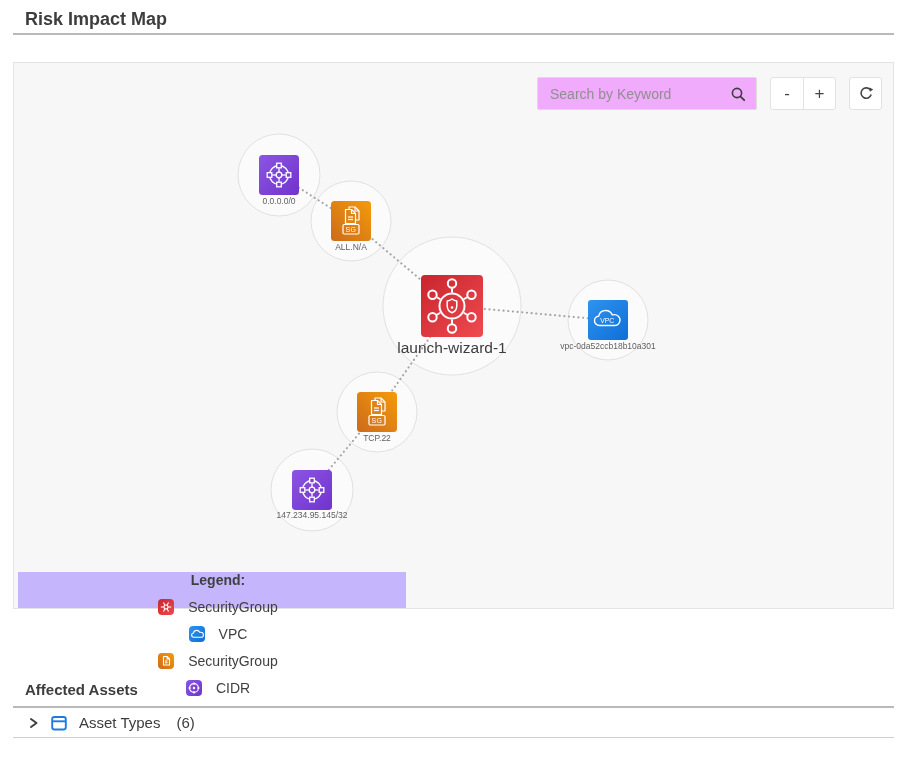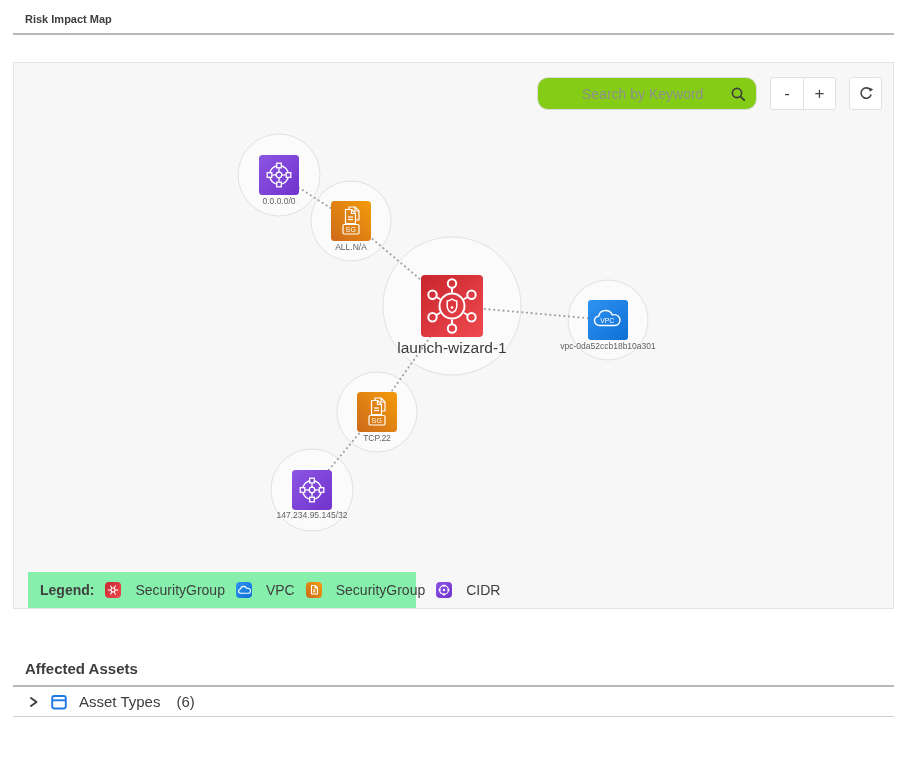--- a/index.html
+++ b/index.html
@@ -7,41 +7,41 @@
   body {
     width: 907px; height: 784px; overflow: hidden;
     background: #ffffff;
     font-family: "Liberation Sans", sans-serif;
     color: #3d3d3d;
   }
   .page { padding: 0 13px; }
 
   
   .page-header { padding: 10px 12px 0; }
-  .page-title { font-size: 11px; font-weight: 700; color: #3d3d3d; line-height: 18px; }
+  .page-title { font-size: 18px; font-weight: 700; color: #3d3d3d; line-height: 18px; }
   .header-divider { height: 2px; background: #b9b9b9; margin-top: 5px; }
 
   
   .map-panel {
     position: relative;
     margin-top: 27px;
     height: 547px;
     background: #f7f7f7;
     border: 1px solid #e3e3e3;
   }
   .graph-svg { position: absolute; left: 0; top: 0; }
   .graph-svg text { font-family: "Liberation Sans", sans-serif; }
   .node-label { fill: #5f5f5f; font-size: 8.5px; }
   .node-label-main { fill: #3c3c3c; font-size: 15.5px; }
   .node-circle { fill: #fbfbfb; stroke: #e1e1e1; stroke-width: 1; }
   .edge { stroke: #a3a3a3; stroke-width: 2.1; stroke-dasharray: 0.1 4.6; stroke-linecap: round; fill: none; }
 
   
   .map-toolbar { position: absolute; top: 14px; right: 11px; display: flex; align-items: center; gap: 13px; }
-  .search-box { position: relative; width: 220px; height: 33px; background: #84cc16; border: 1px solid #dcdcdc; border-radius: 11px; padding-left: 32px; }
+  .search-box { position: relative; width: 220px; height: 33px; background: #f0abfc; border: 1px solid #dcdcdc; border-radius: 2px; }
   .search-box input {
     width: 100%; height: 100%; border: none; outline: none; background: transparent;
     padding: 0 36px 0 12px; font-size: 14px; color: #444;
     font-family: "Liberation Sans", sans-serif;
   }
   .search-box input::placeholder { color: #8f8f8f; }
   .search-icon { position: absolute; right: 9px; top: 8px; }
   .zoom-group { display: flex; height: 33px; background: #fff; border: 1px solid #e2e2e2; border-radius: 3px; overflow: hidden; }
   .zoom-btn {
     width: 32px; height: 100%; display: flex; align-items: center; justify-content: center;
@@ -49,30 +49,30 @@
     font-family: "Liberation Sans", sans-serif; padding: 0;
   }
   .zoom-btn + .zoom-btn { border-left: 1px solid #e2e2e2; }
   .refresh-btn {
     width: 33px; height: 33px; background: #fff; border: 1px solid #e2e2e2; border-radius: 3px;
     display: flex; align-items: center; justify-content: center; cursor: pointer; padding: 0;
   }
 
   
   .legend-bar {
-    position: absolute; left: 14px; bottom: 0; width: 388px; height: 36px;
-    background: #86efac; display: flex; align-items: center;
-    padding-left: 12px; gap: 11px; font-size: 14px; color: #3f3f3f;
+    position: absolute; left: 4px; bottom: 0; width: 388px; height: 36px;
+    background: #c4b5fd; display: flex; align-items: center;
+    padding-left: 12px; gap: 11px; font-size: 14px; color: #3f3f3f; flex-direction: column;
   }
   .legend-title { font-weight: 700; }
   .legend-item { display: flex; align-items: center; gap: 14px; }
   .legend-item svg { display: block; }
 
   
-  .assets-section { margin-top: 50px; }
+  .assets-section { margin-top: 71px; }
   .assets-title { padding: 0 12px; font-size: 15px; font-weight: 700; color: #3d3d3d; line-height: 20px; }
   .assets-divider { height: 2px; background: #b9b9b9; margin-top: 6px; }
   .asset-row {
     display: flex; align-items: center; height: 30px;
     padding-left: 15px; gap: 11px;
     border-bottom: 1px solid #cfcfcf;
     font-size: 15px; color: #3d3d3d; cursor: pointer;
   }
   .asset-row .chevron { display: flex; }
   .asset-count { margin-left: 5px; }

